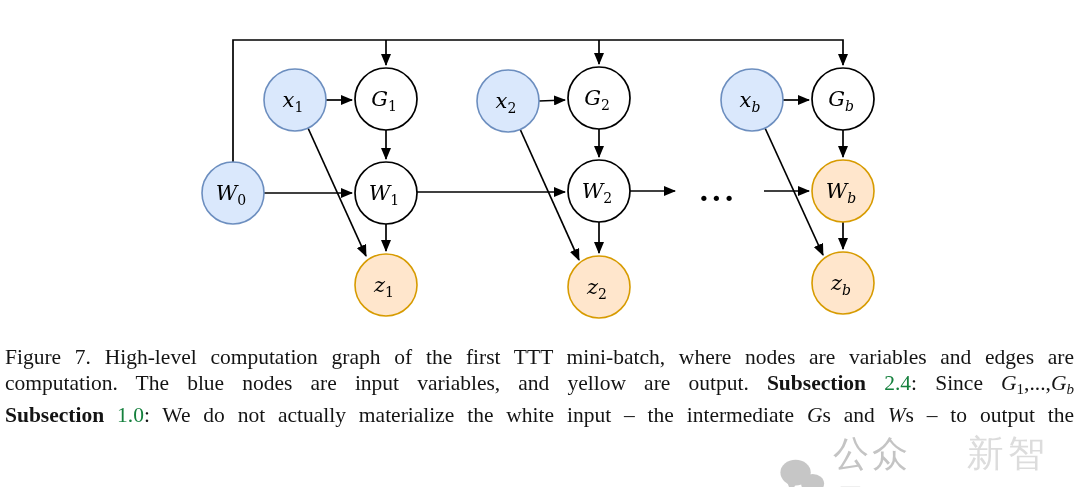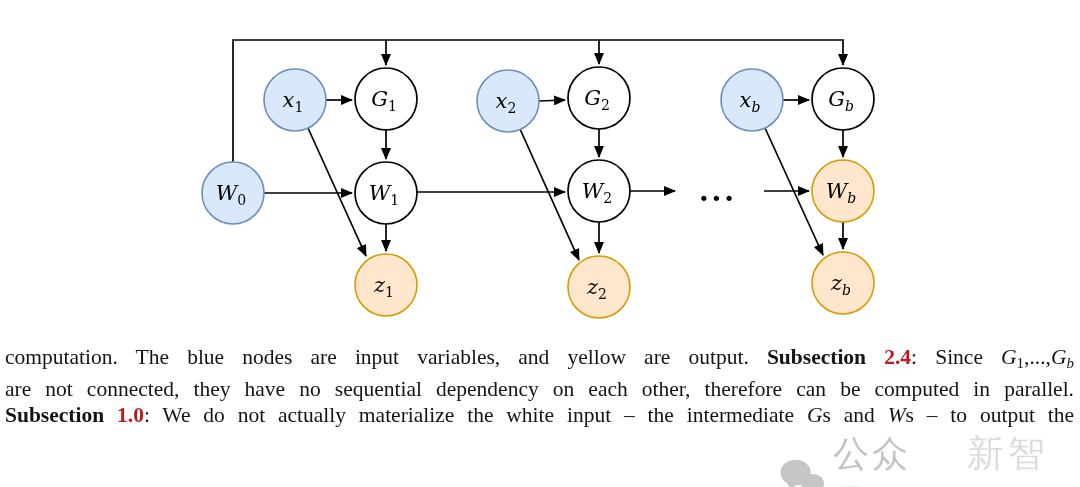--- a/index.html
+++ b/index.html
@@ -16,21 +16,21 @@
   .nsub.it{font-style:italic;}
   .dots{font-family:"DejaVu Serif",serif;font-weight:bold;font-size:28px;fill:#000;letter-spacing:3px;}
   
   #caption{position:absolute;left:5px;top:344px;width:1069px;font-size:21.5px;
            line-height:26px;color:#141414;}
   .cap-line{white-space:normal;}
   .cap-line.just{text-align:justify;text-align-last:justify;}
   .b{font-weight:bold;font-family:Liberation Serif, serif;}
   .i{font-style:italic;}
   .sb{font-size:15px;vertical-align:-4px;}
-  .lk{color:#b91c1c;font-weight:bold;}
+  .lk{color:#15803d;font-weight:normal;}
   
   #watermark{position:absolute;left:779px;top:429px;display:flex;align-items:center;
              font-family:"DejaVu Sans",sans-serif;pointer-events:none;}
   #wm-icon{opacity:.5;margin-right:8px;}
   .wm-text-1{font-size:36px;color:#8f8f8f;opacity:.52;letter-spacing:3px;}
   .wm-text-2{font-size:37px;color:#9a9a9a;opacity:.34;letter-spacing:4px;margin-left:26px;}
 </style>
 </head>
 <body>
 
@@ -118,22 +118,22 @@
       <circle class="node-orange" cx="843" cy="191" r="31"></circle>
       <text class="nlabel" x="841" y="198" text-anchor="middle"><tspan>W</tspan><tspan class="nsub it" dy="5">b</tspan></text>
     </g>
     <g>
       <circle class="node-orange" cx="843" cy="283" r="31"></circle>
       <text class="nlabel" x="841" y="290" text-anchor="middle"><tspan>z</tspan><tspan class="nsub it" dy="5">b</tspan></text>
     </g>
   </svg>
 
   <div id="caption">
+      <div class="cap-line just"><span>Figure 7. High-level computation graph of the first TTT mini-batch, where nodes are variables and edges are</span></div>
       <div class="cap-line just"><span>computation. The blue nodes are input variables, and yellow are output. </span><span class="b">Subsection</span><span> </span><span class="lk">2.4</span><span>: Since </span><span class="i">G</span><span class="sb">1</span><span>,...,</span><span class="i">G</span><span class="i sb">b</span></div>
-      <div class="cap-line just"><span>are not connected, they have no sequential dependency on each other, therefore can be computed in parallel.</span></div>
       <div class="cap-line just"><span class="b">Subsection</span><span> </span><span class="lk">1.0</span><span>: We do not actually materialize the white input – the intermediate </span><span class="i">G</span><span>s and </span><span class="i">W</span><span>s – to output the</span></div>
     </div>
 
   <div id="watermark">
     <svg id="wm-icon" width="50" height="46" viewBox="0 0 50 46">
       <g fill="#8f8f8f">
         <ellipse cx="18" cy="16" rx="16.5" ry="14"></ellipse>
         <polygon points="9,27 13,37 19,28"></polygon>
         <ellipse cx="36.5" cy="28" rx="12.5" ry="10.5"></ellipse>
         <polygon points="40,37 45.5,44 44.5,35"></polygon>

